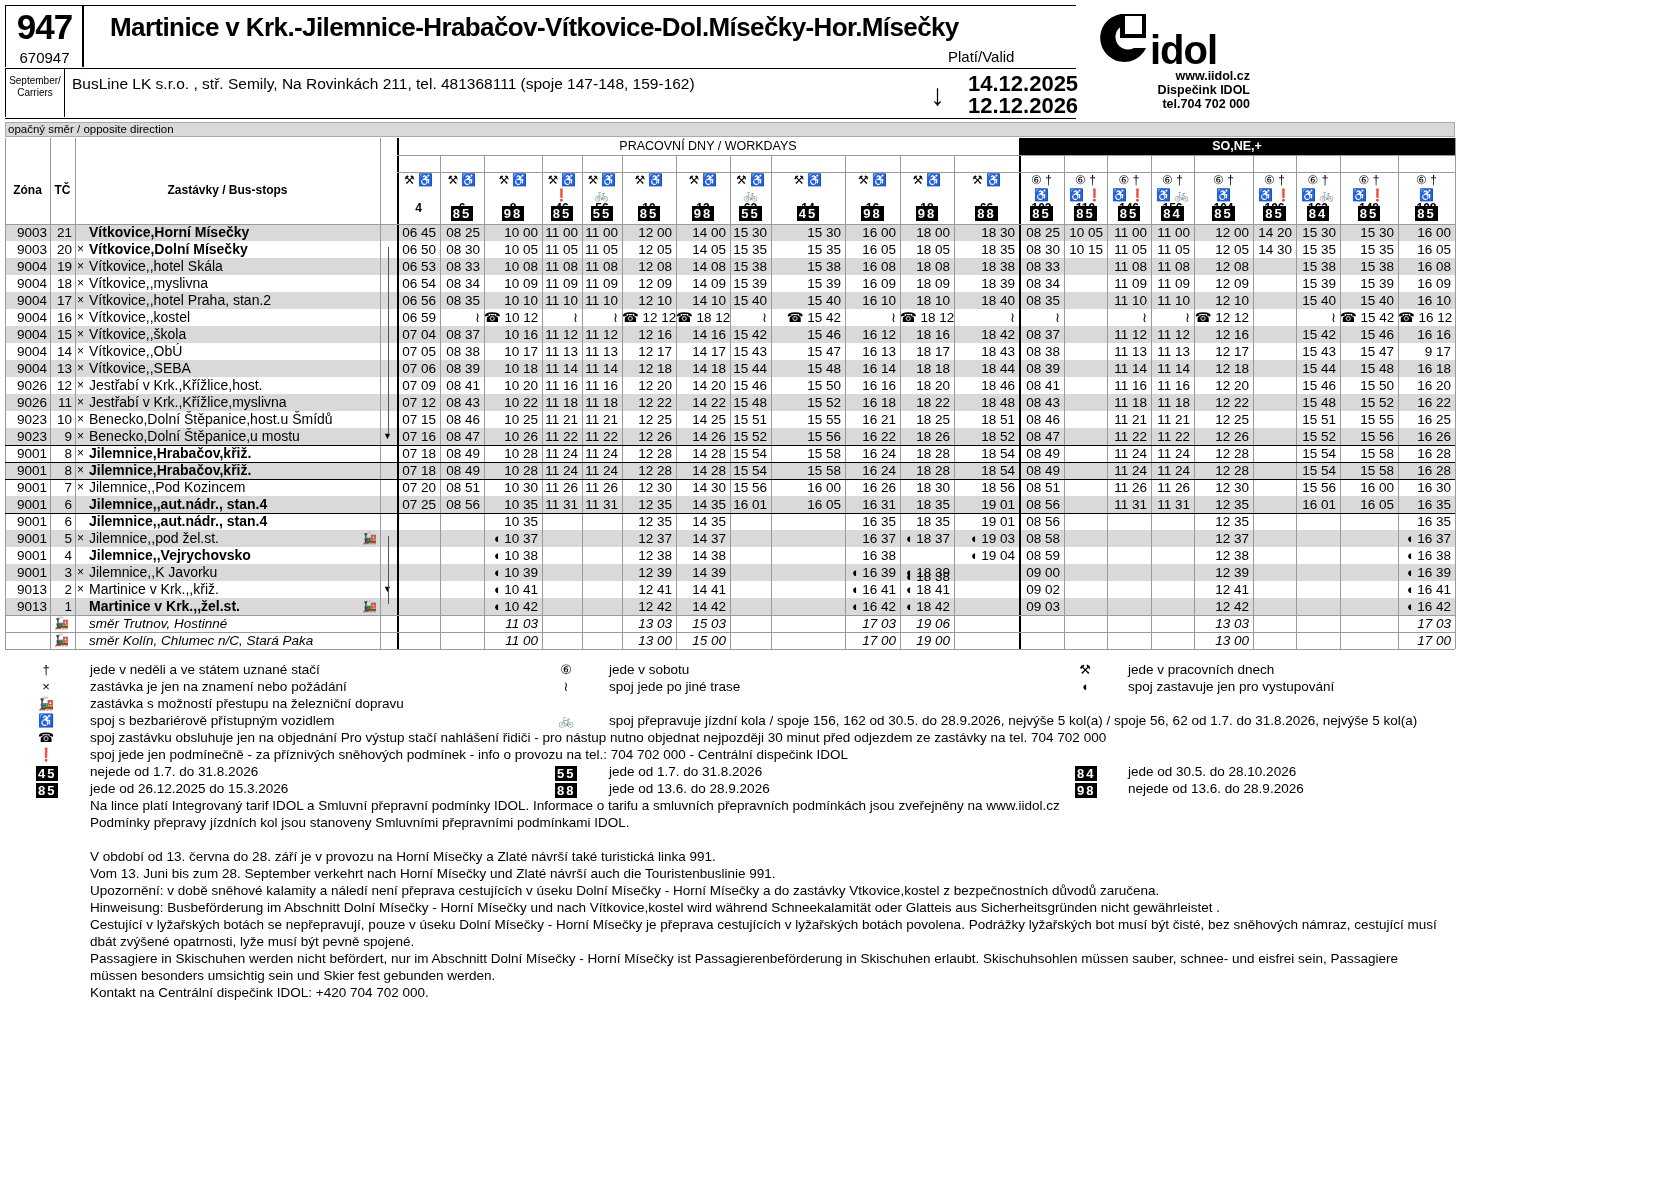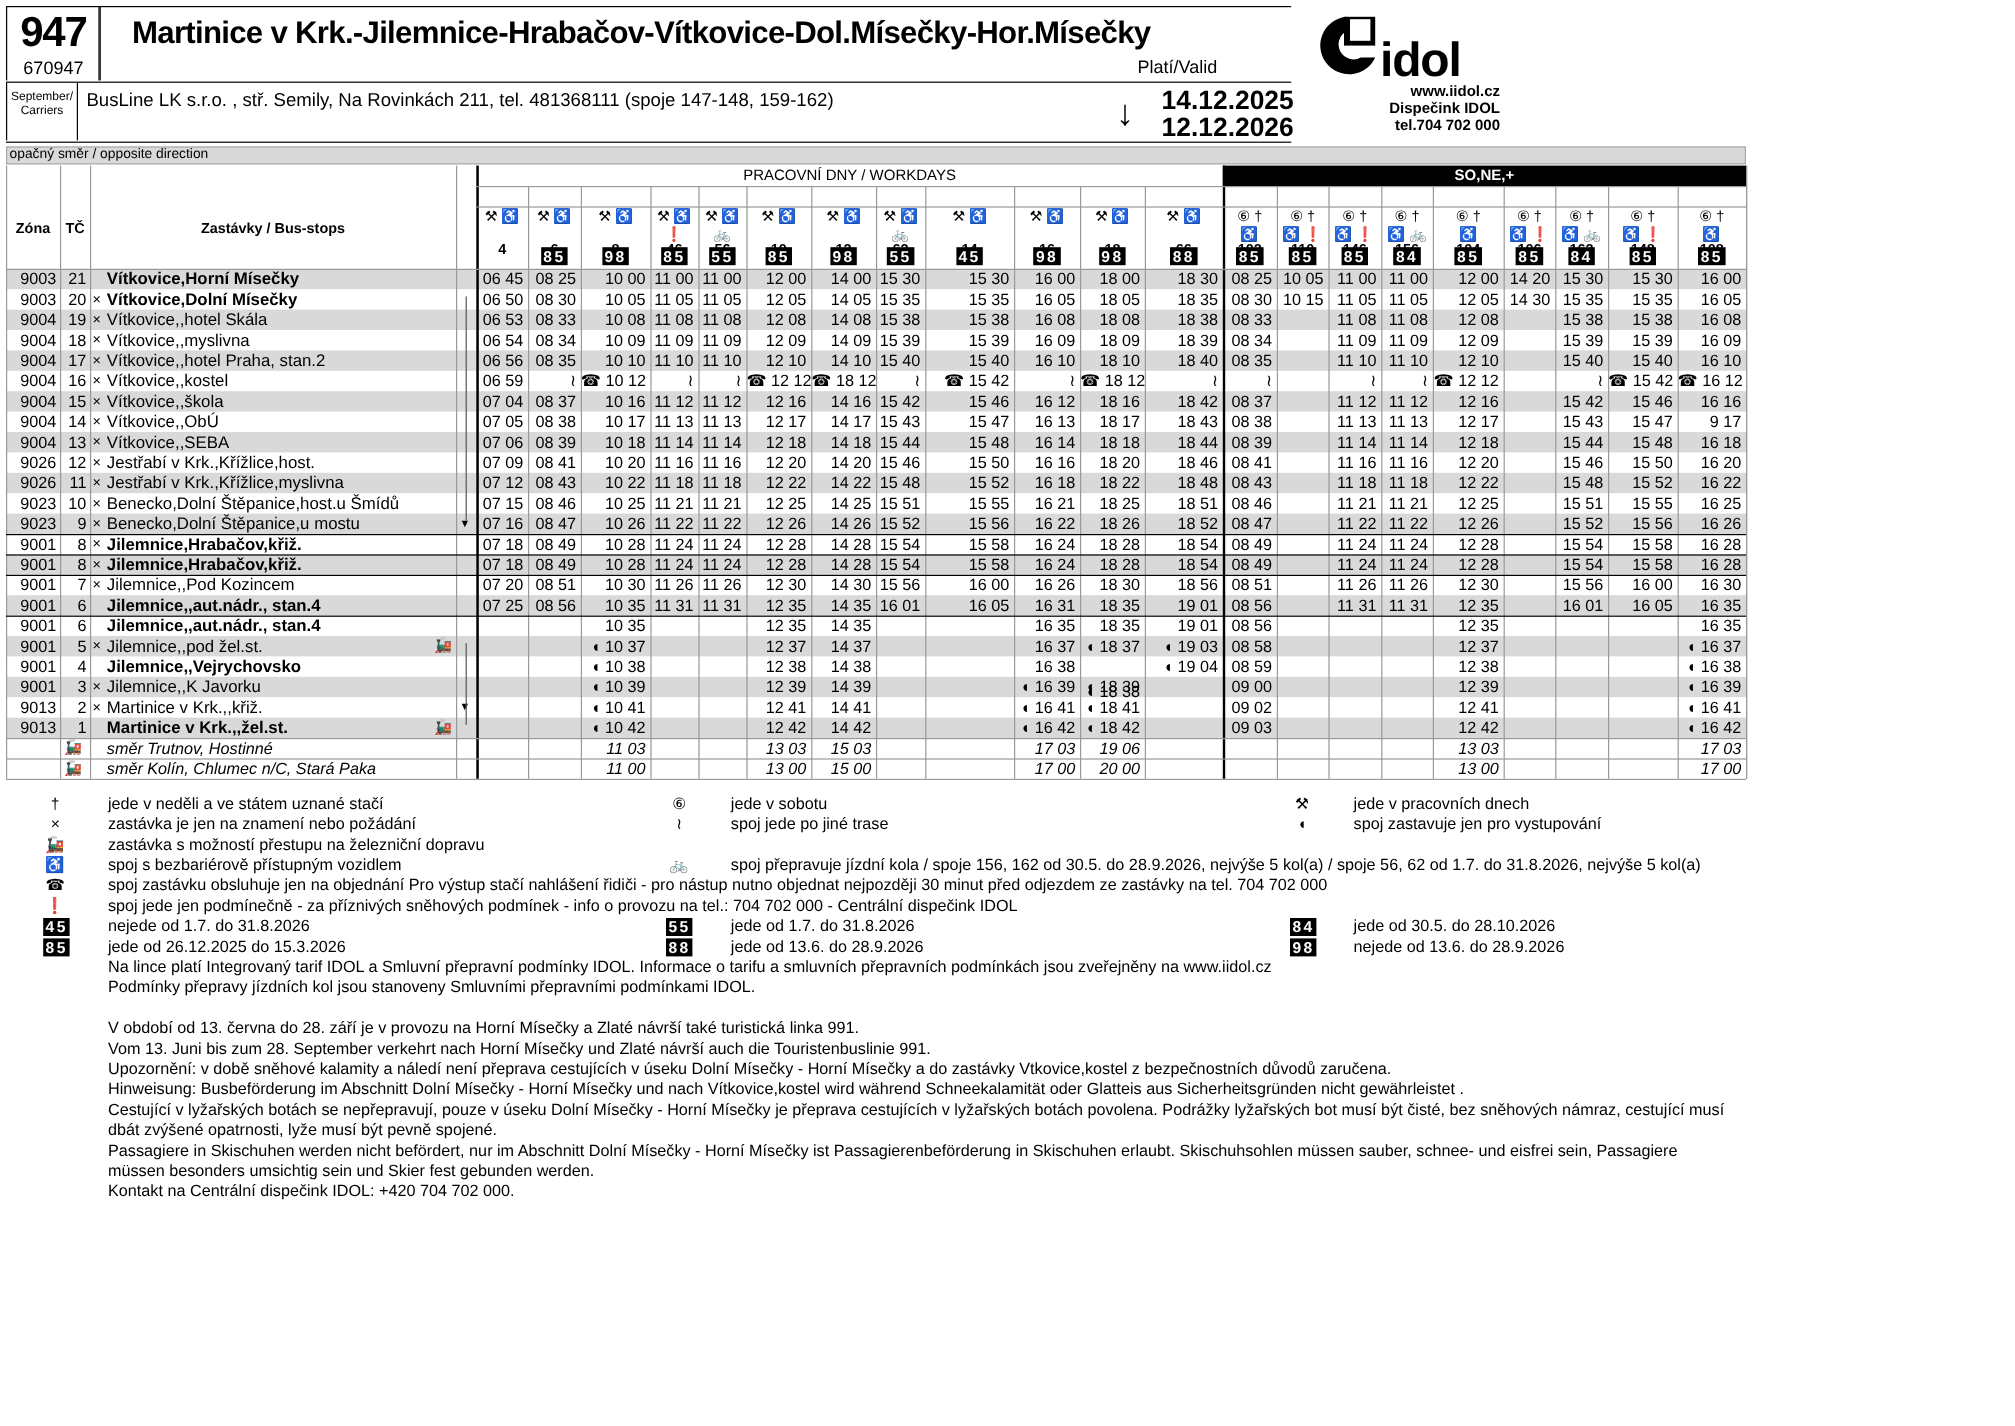--- a/index.html
+++ b/index.html
@@ -816,21 +816,21 @@
     <div class="tcell ital" style="left:397px;top:632px;width:39px"></div>
     <div class="tcell ital" style="left:440px;top:632px;width:40px"></div>
     <div class="tcell ital" style="left:484px;top:632px;width:54px">11 00</div>
     <div class="tcell ital" style="left:542px;top:632px;width:36px"></div>
     <div class="tcell ital" style="left:582px;top:632px;width:36px"></div>
     <div class="tcell ital" style="left:622px;top:632px;width:50px">13 00</div>
     <div class="tcell ital" style="left:676px;top:632px;width:50px">15 00</div>
     <div class="tcell ital" style="left:730px;top:632px;width:37px"></div>
     <div class="tcell ital" style="left:771px;top:632px;width:70px"></div>
     <div class="tcell ital" style="left:845px;top:632px;width:51px">17 00</div>
-    <div class="tcell ital" style="left:900px;top:632px;width:50px">20 00</div>
+    <div class="tcell ital" style="left:900px;top:632px;width:50px">19 00</div>
     <div class="tcell ital" style="left:954px;top:632px;width:61px"></div>
     <div class="tcell ital" style="left:1019px;top:632px;width:41px"></div>
     <div class="tcell ital" style="left:1064px;top:632px;width:39px"></div>
     <div class="tcell ital" style="left:1107px;top:632px;width:40px"></div>
     <div class="tcell ital" style="left:1151px;top:632px;width:39px"></div>
     <div class="tcell ital" style="left:1194px;top:632px;width:55px">13 00</div>
     <div class="tcell ital" style="left:1253px;top:632px;width:39px"></div>
     <div class="tcell ital" style="left:1296px;top:632px;width:40px"></div>
     <div class="tcell ital" style="left:1340px;top:632px;width:54px"></div>
     <div class="tcell ital" style="left:1398px;top:632px;width:53px">17 00</div>

